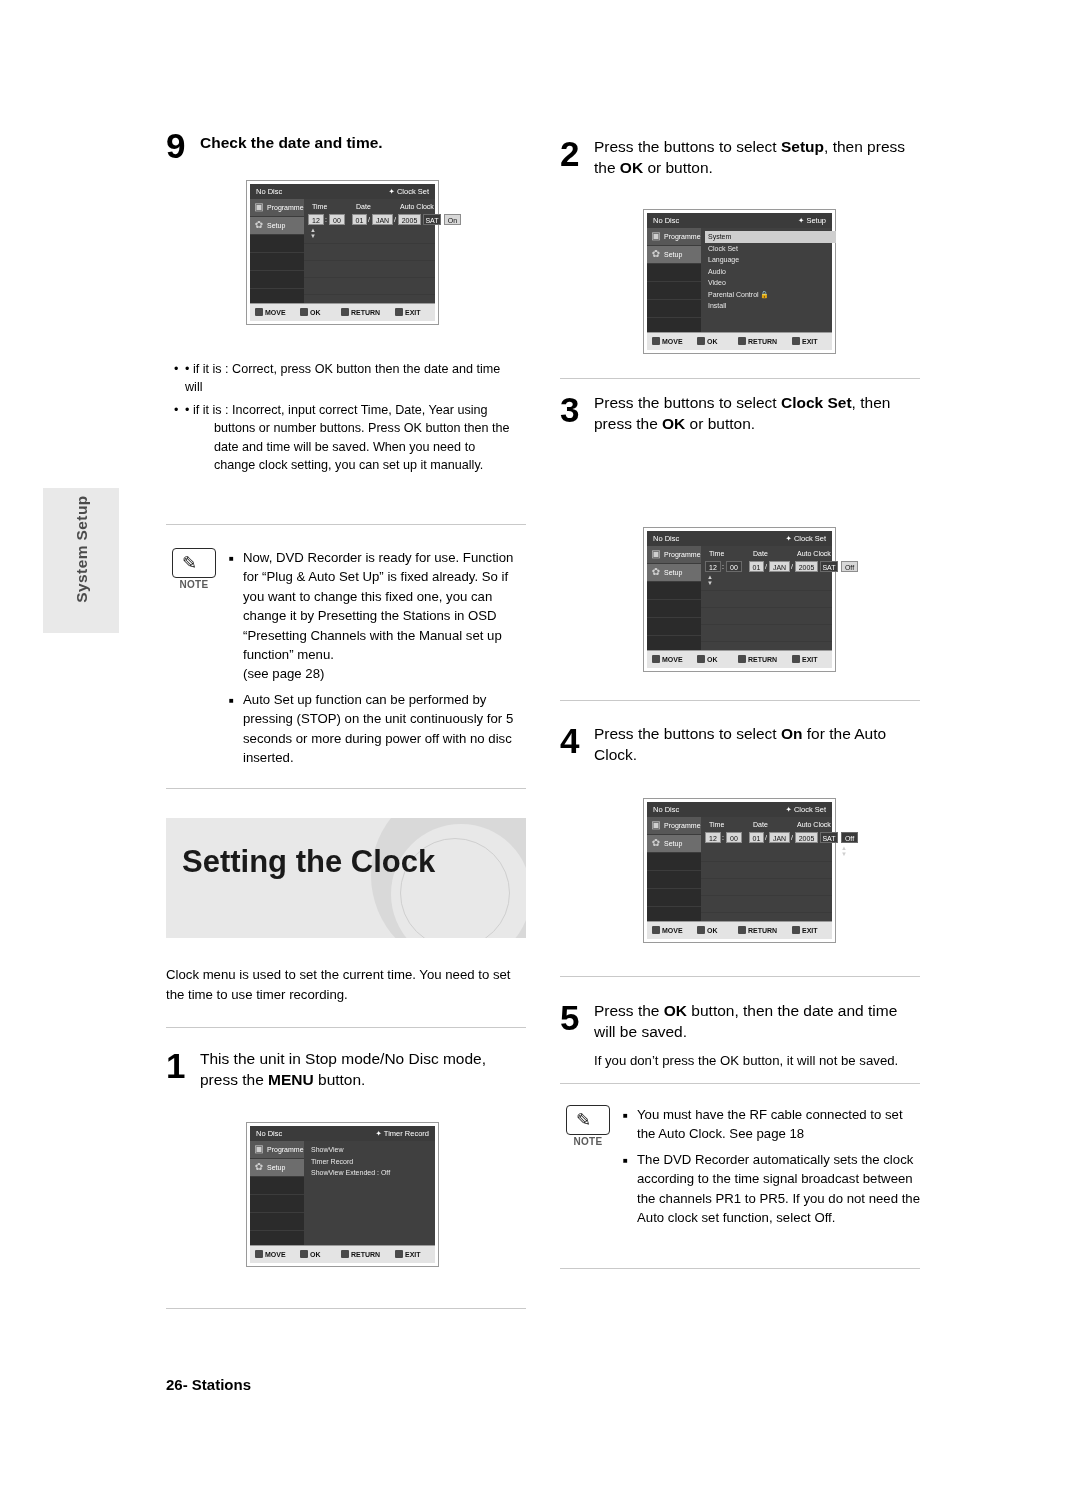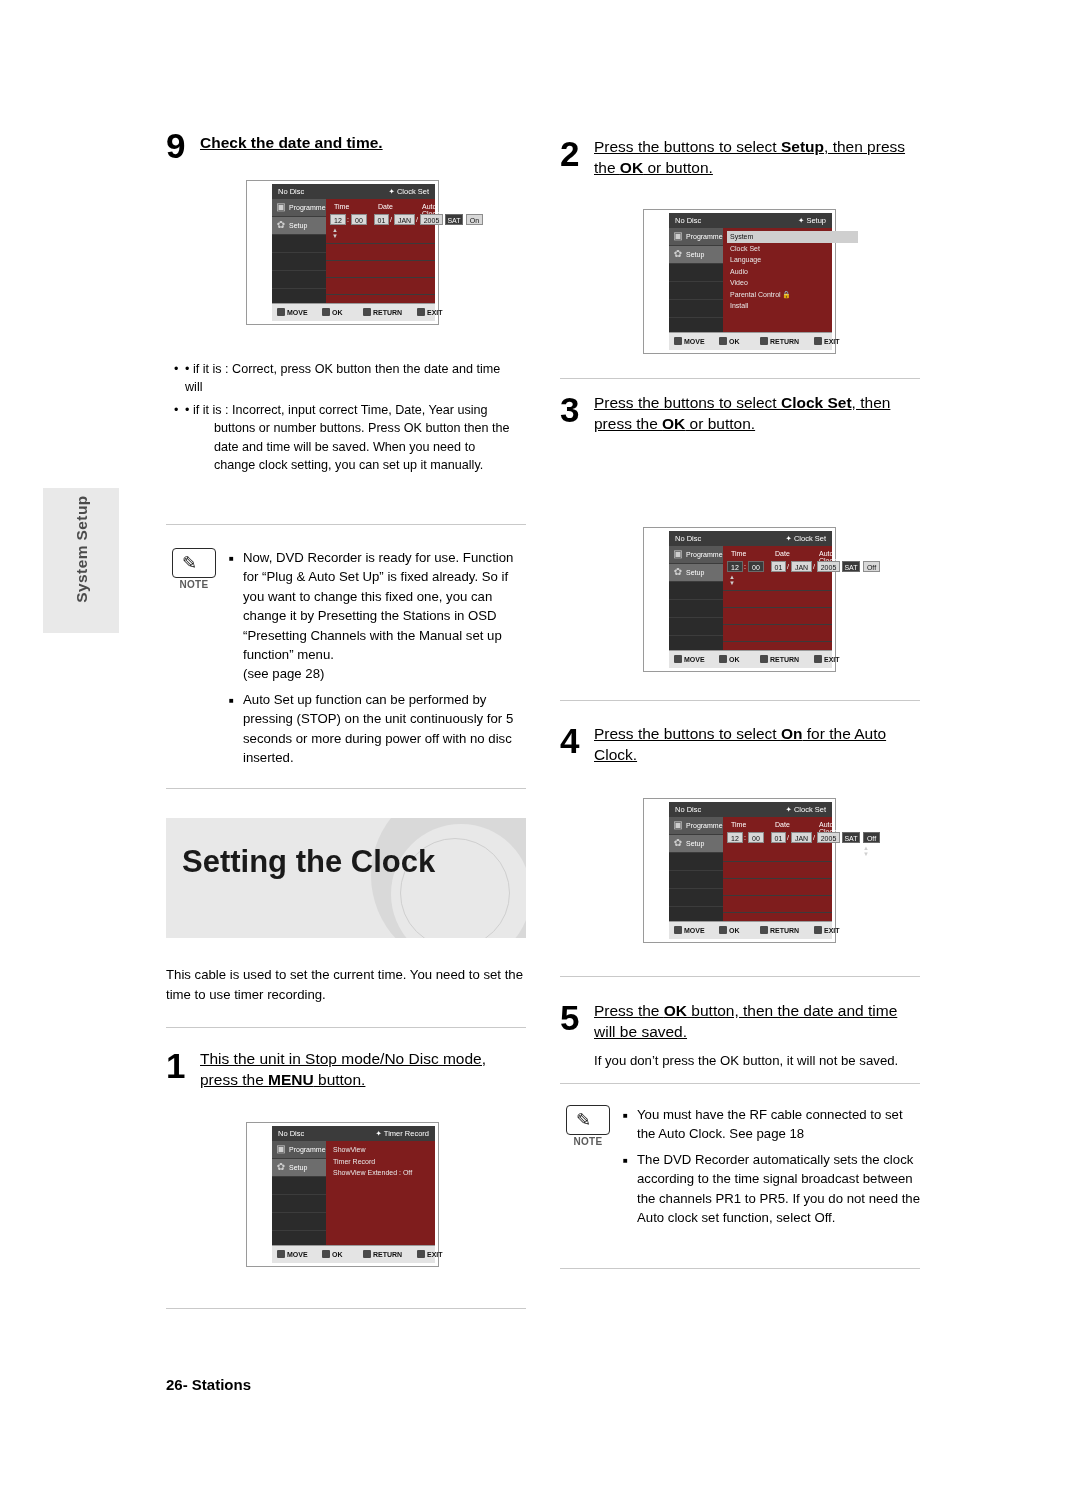--- a/index.html
+++ b/index.html
@@ -55,21 +55,20 @@
     font-size: 35px;
     font-weight: bold;
     line-height: 1;
     color: #000;
   }
   .step-text {
     margin-left: 34px;
     font-size: 15.5px;
     line-height: 21px;
     font-weight: normal;
-    text-decoration: underline;
   }
   .step-text b { font-weight: bold; }
   .heading-bold { font-weight: bold; font-size: 15.5px; }
 
   .body-text {
     font-size: 13.2px;
     line-height: 19.6px;
   }
 
   .rule {
@@ -187,22 +186,21 @@
   
   .osd {
     position: relative;
     background: #ffffff;
     border: 1px solid #9a9a9a;
     box-sizing: border-box;
   }
   .osd-inner {
     position: absolute;
     left: 3px; top: 3px; right: 3px; bottom: 3px;
-    background: #7f1d1d;
-    margin-left: 22px;
+    background: #404040;
   }
   .osd-top {
     position: absolute;
     left: 0; top: 0; right: 0;
     height: 15px;
     background: #3b3b3b;
     color: #ffffff;
     font-size: 7.5px;
     line-height: 15px;
   }
@@ -448,21 +446,21 @@
 
     <hr class="rule" style="position:absolute; left:0; top:788px; width:360px;">
 
     <div class="banner" style="position:absolute; left:0; top:818px;">
       <div class="disc"></div>
       <div class="disc2"></div>
       <div class="disc3"></div>
       <div class="banner-title">Setting the Clock</div>
     </div>
 
-    <div class="body-text" style="position:absolute; left:0; top:965px; width:360px;">This cable is used to set the current time. You need to set the time to use timer recording.</div>
+    <div class="body-text" style="position:absolute; left:0; top:965px; width:360px;">Clock menu is used to set the current time. You need to set the time to use timer recording.</div>
 
     <hr class="rule" style="position:absolute; left:0; top:1027px; width:360px;">
 
     <div class="step" style="position:absolute; left:0; top:1048px; width:360px;">
       <div class="step-num">1</div>
       <div class="step-text" style="margin-left:34px;"><span>This the unit in Stop mode/No Disc mode, press the </span><b>MENU</b><span> button.</span></div>
     </div>
 
     <div class="osd" style="position:absolute; left:80px; top:1122px; width:193px; height:145px;">
       <div class="osd-inner">

